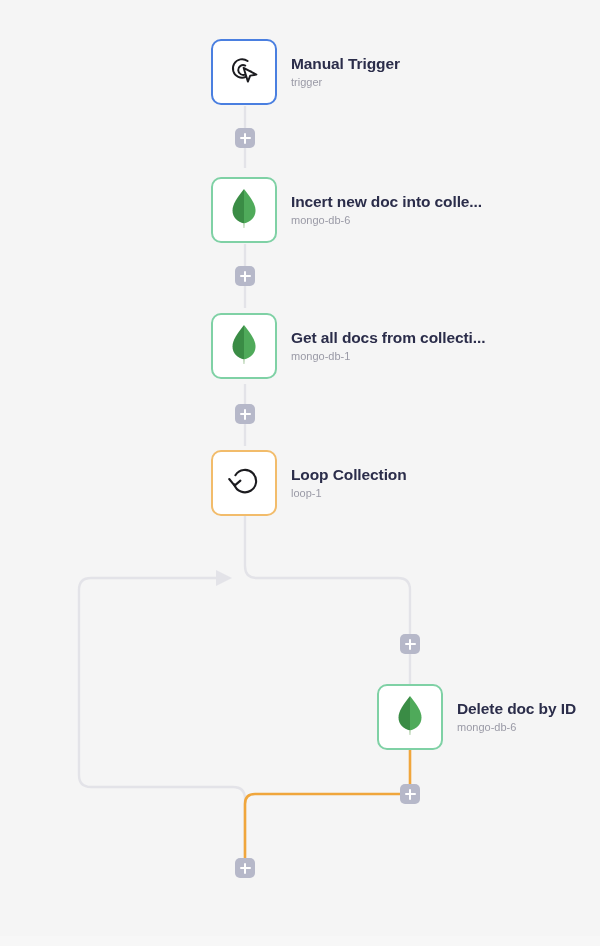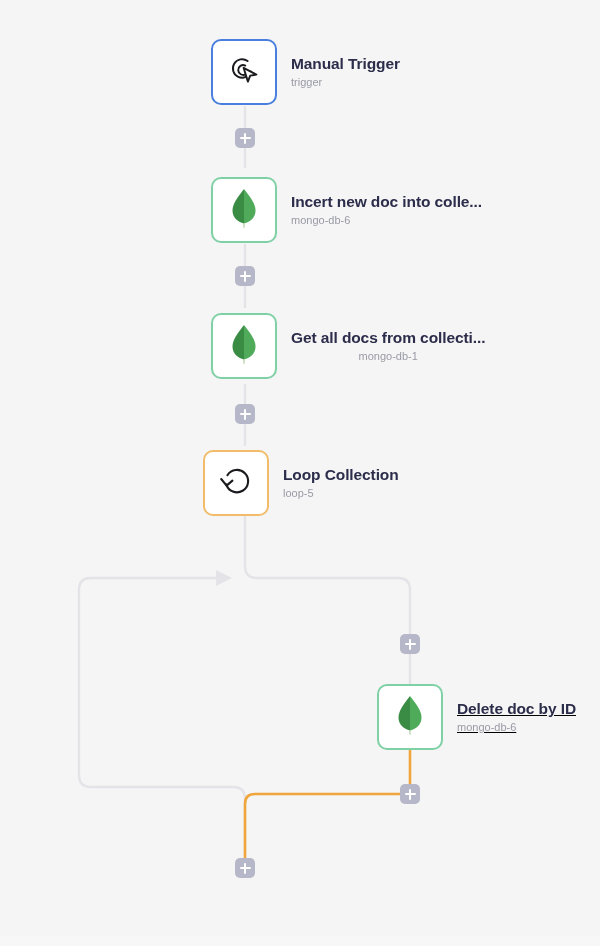--- a/index.html
+++ b/index.html
@@ -150,52 +150,52 @@
           <path d="M16.3 36.2 L17.7 36.2 L17.4 41 L16.6 41 Z" fill="#a7c9a0"></path>
         </svg>
       </span>
     </div>
     <div class="node-text">
       <div class="node-title">Incert new doc into colle...</div>
       <div class="node-sub">mongo-db-6</div>
     </div>
   </div>
 
-  <div class="node" style="left:211px; top:313px;text-align:center;">
+  <div class="node" style="left:211px; top:313px;">
     <div class="node-box mongo">
       <span>
         <svg width="34" height="42" viewBox="0 0 34 42">
           <path d="M17 2 C24 11 28.5 17 28.5 23.5 C28.5 30.5 23.5 35 17 36.5 Z" fill="#4faa5a"></path>
           <path d="M17 2 C10 11 5.5 17 5.5 23.5 C5.5 30.5 10.5 35 17 36.5 Z" fill="#3a8c45"></path>
           <path d="M16.3 36.2 L17.7 36.2 L17.4 41 L16.6 41 Z" fill="#a7c9a0"></path>
         </svg>
       </span>
     </div>
     <div class="node-text">
       <div class="node-title">Get all docs from collecti...</div>
       <div class="node-sub">mongo-db-1</div>
     </div>
   </div>
 
-  <div class="node" style="left:203px; top:450px;">
+  <div class="node" style="left:211px; top:450px;">
     <div class="node-box loop">
       <span>
         <svg width="38" height="38" viewBox="0 0 38 38">
           <path d="M10.4 13.2 A11.2 11.2 0 1 1 9.2 22.4" fill="none" stroke="#1b1b1f" stroke-width="2.1" stroke-linecap="round"></path>
           <path d="M4.2 17.0 L9.6 23.6 L15.4 18.6" fill="none" stroke="#1b1b1f" stroke-width="2.1" stroke-linecap="round" stroke-linejoin="round"></path>
         </svg>
       </span>
     </div>
     <div class="node-text">
       <div class="node-title">Loop Collection</div>
-      <div class="node-sub">loop-5</div>
-    </div>
-  </div>
-
-  <div class="node" style="left:377px; top:684px;text-decoration:underline;">
+      <div class="node-sub">loop-1</div>
+    </div>
+  </div>
+
+  <div class="node" style="left:377px; top:684px;">
     <div class="node-box mongo">
       <span>
         <svg width="34" height="42" viewBox="0 0 34 42">
           <path d="M17 2 C24 11 28.5 17 28.5 23.5 C28.5 30.5 23.5 35 17 36.5 Z" fill="#4faa5a"></path>
           <path d="M17 2 C10 11 5.5 17 5.5 23.5 C5.5 30.5 10.5 35 17 36.5 Z" fill="#3a8c45"></path>
           <path d="M16.3 36.2 L17.7 36.2 L17.4 41 L16.6 41 Z" fill="#a7c9a0"></path>
         </svg>
       </span>
     </div>
     <div class="node-text">

